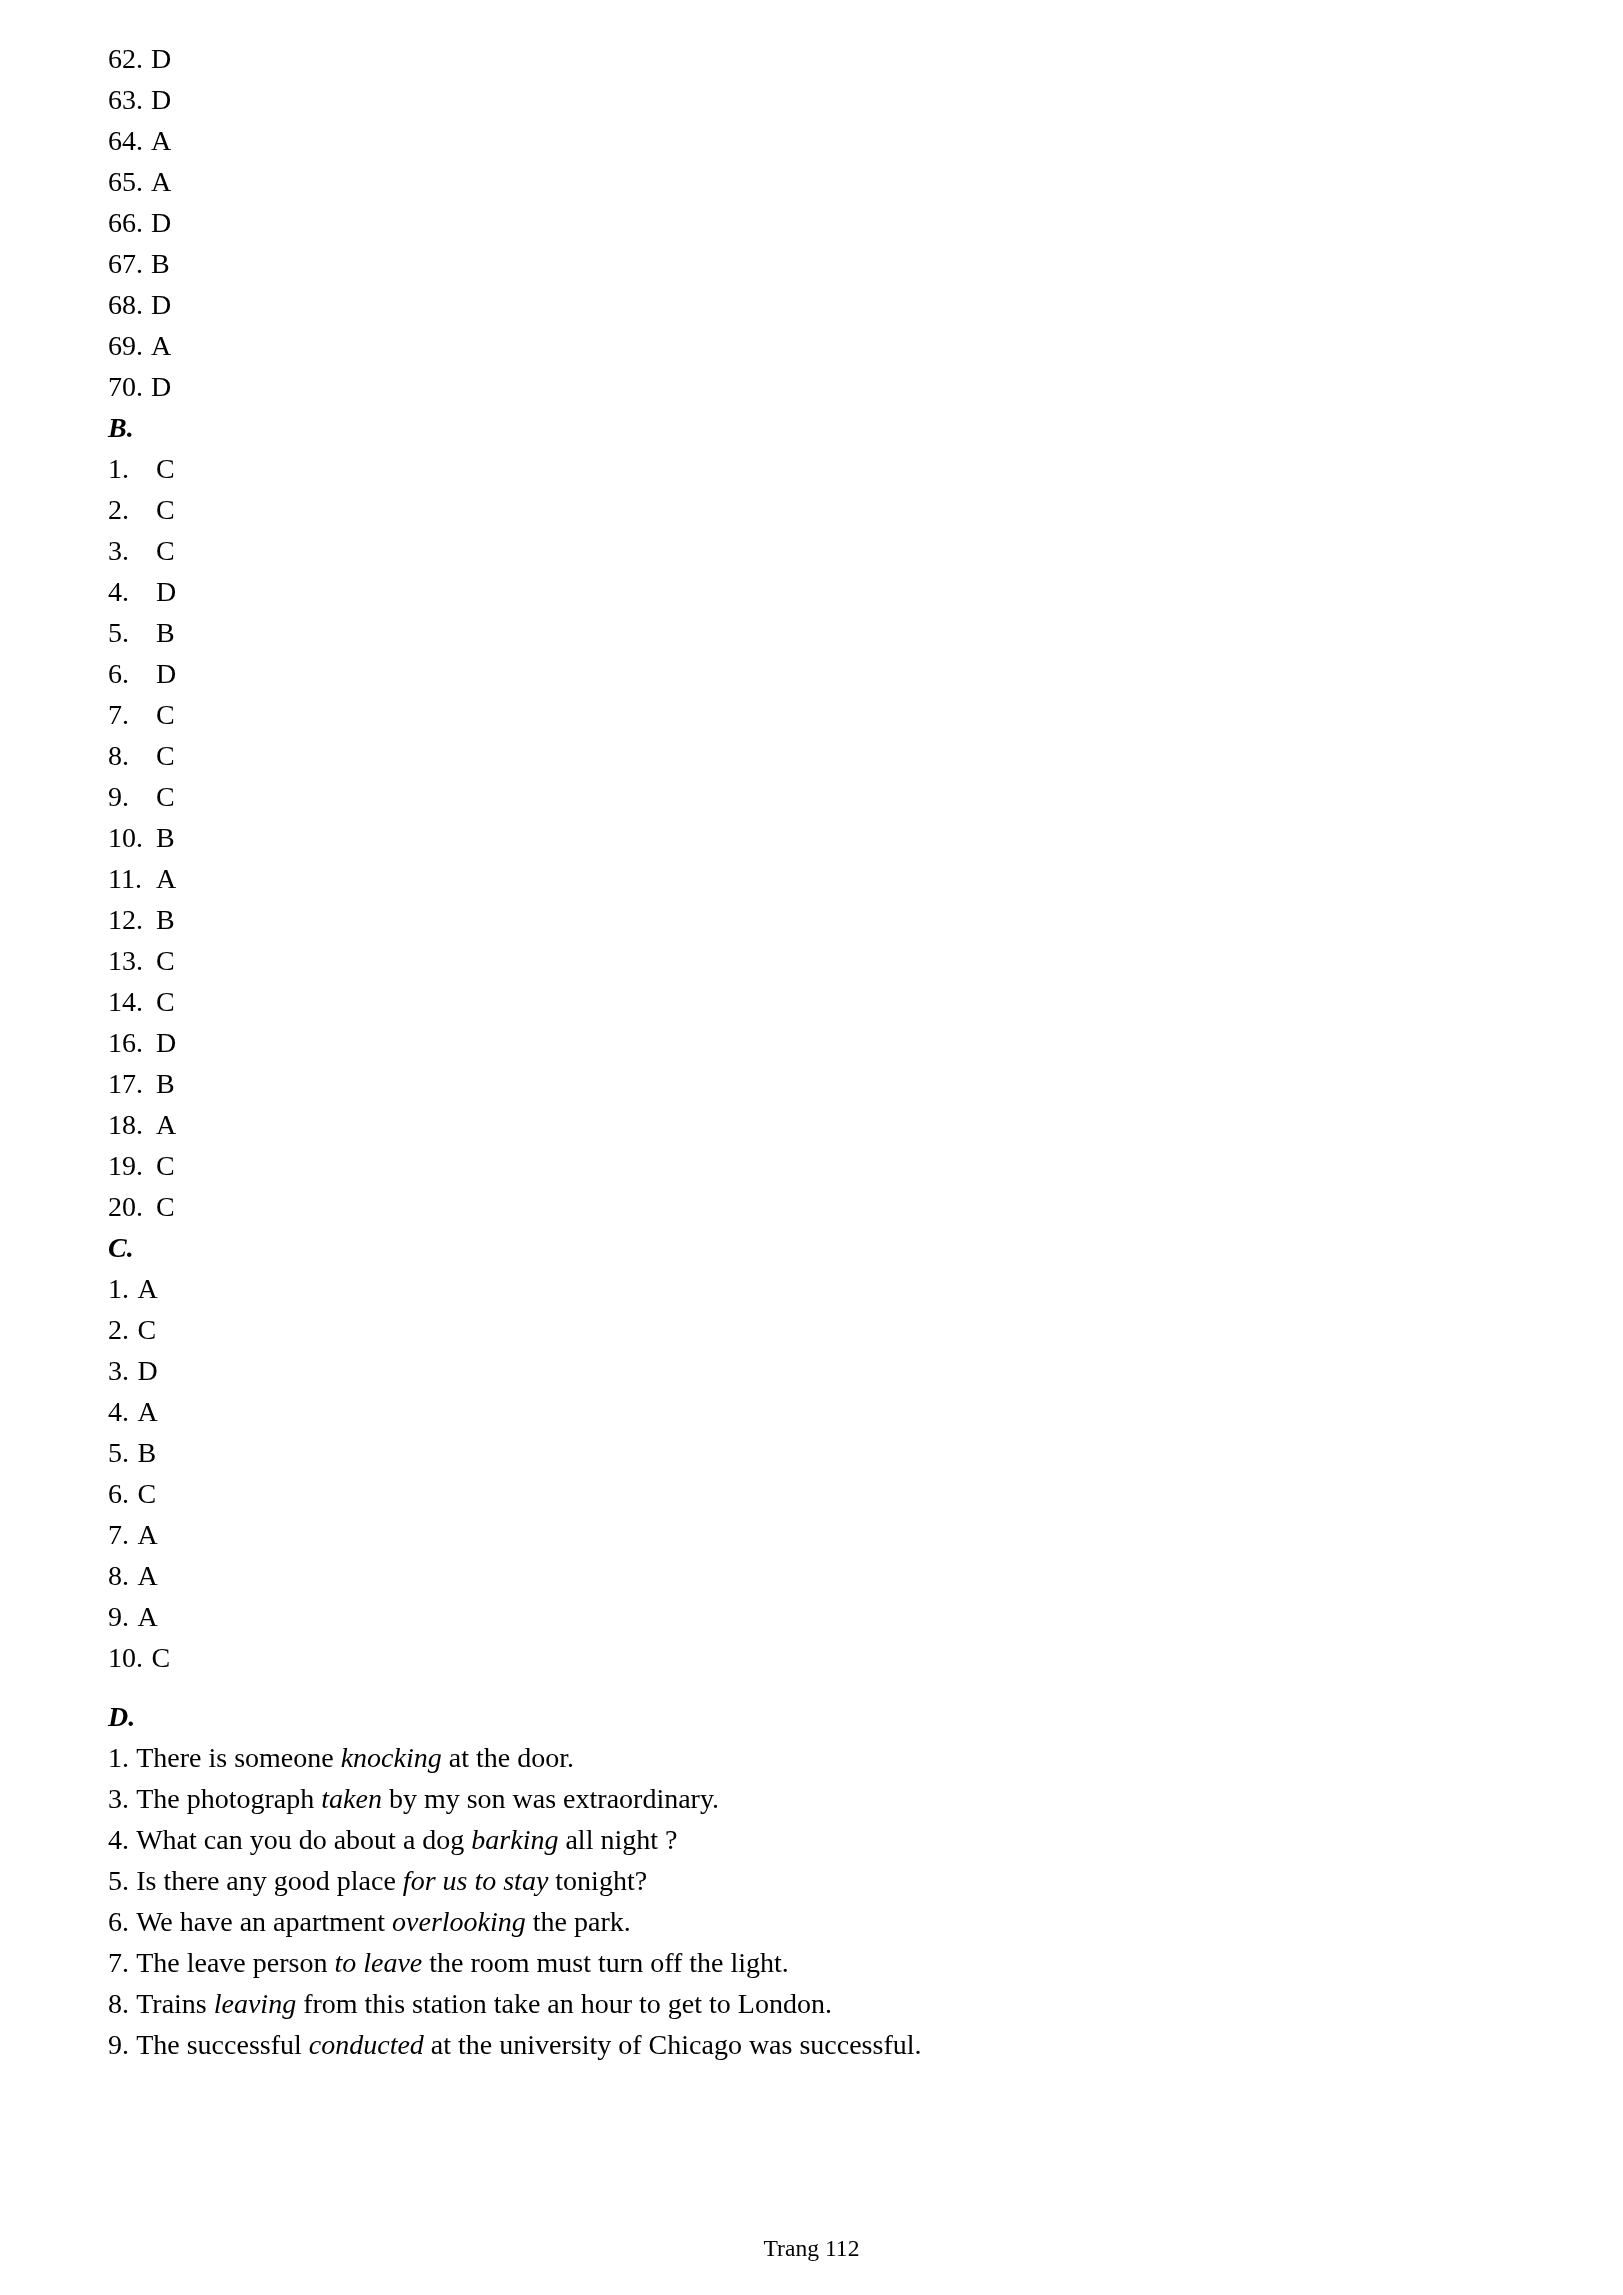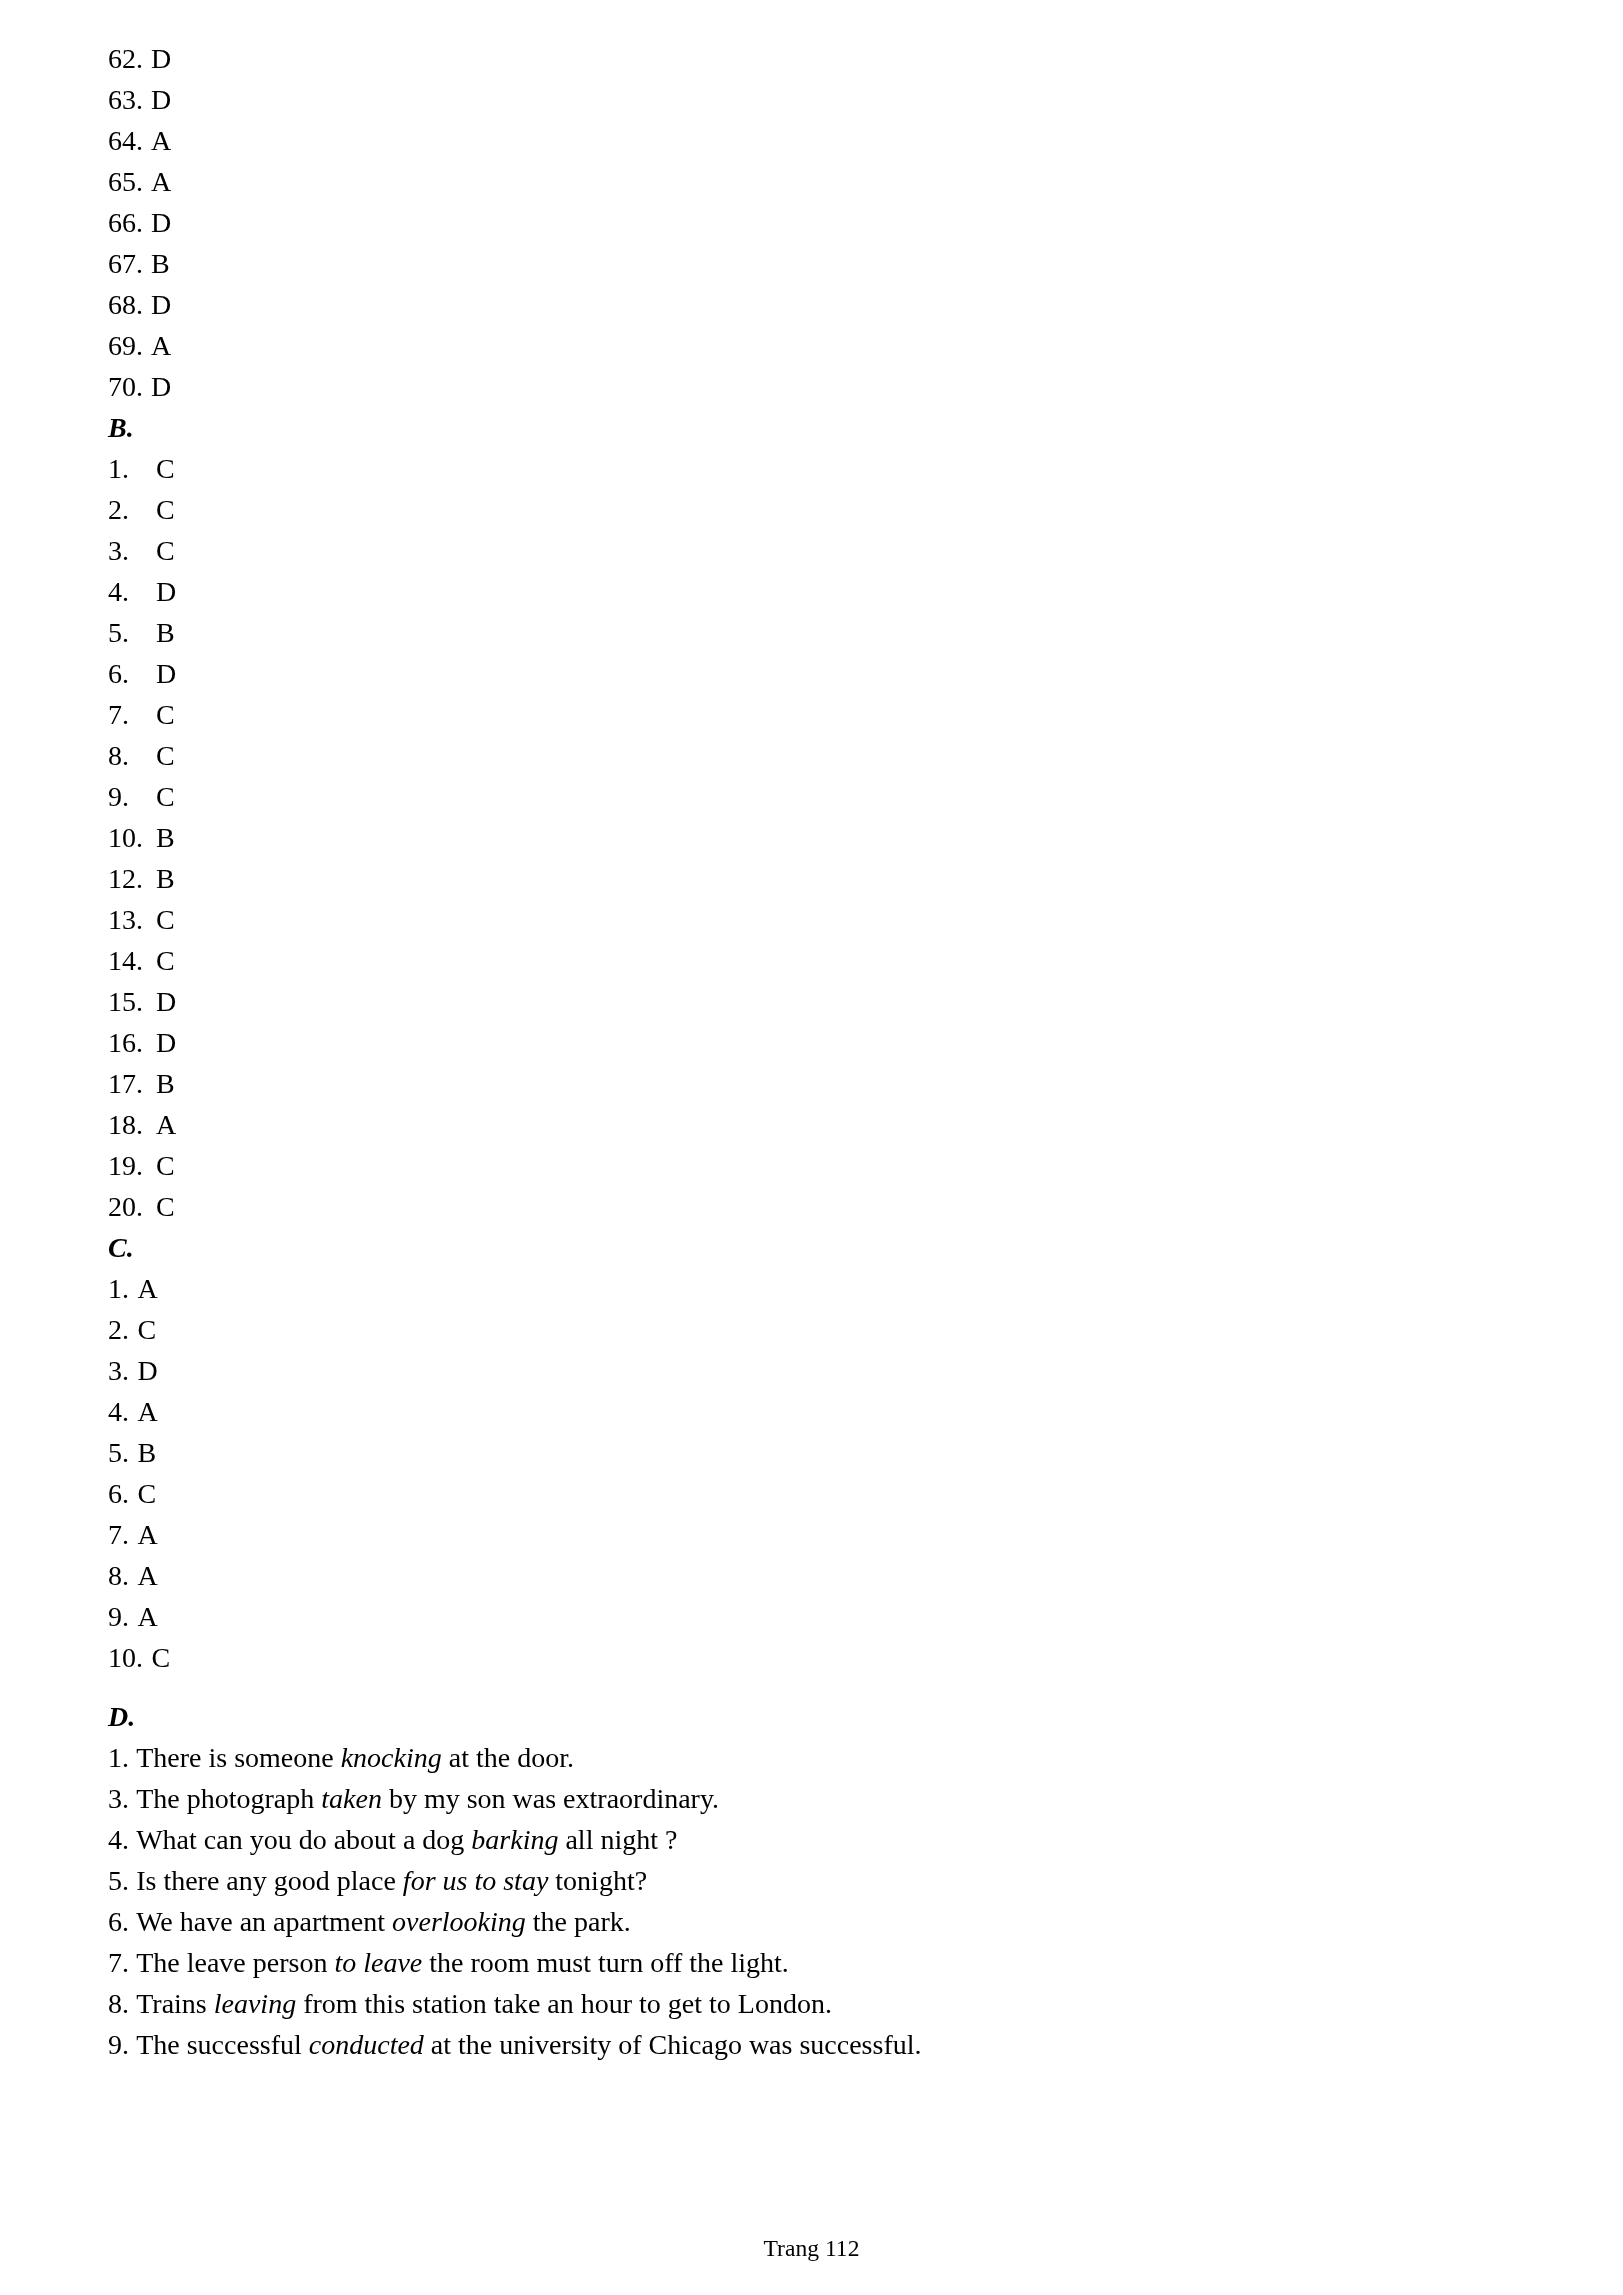--- a/index.html
+++ b/index.html
@@ -75,24 +75,24 @@
         <div class="ans-line"><span class="num">1.</span><span class="ans">C</span></div>
         <div class="ans-line"><span class="num">2.</span><span class="ans">C</span></div>
         <div class="ans-line"><span class="num">3.</span><span class="ans">C</span></div>
         <div class="ans-line"><span class="num">4.</span><span class="ans">D</span></div>
         <div class="ans-line"><span class="num">5.</span><span class="ans">B</span></div>
         <div class="ans-line"><span class="num">6.</span><span class="ans">D</span></div>
         <div class="ans-line"><span class="num">7.</span><span class="ans">C</span></div>
         <div class="ans-line"><span class="num">8.</span><span class="ans">C</span></div>
         <div class="ans-line"><span class="num">9.</span><span class="ans">C</span></div>
         <div class="ans-line"><span class="num">10.</span><span class="ans">B</span></div>
+        <div class="ans-line"><span class="num">11.</span><span class="ans">A</span></div>
         <div class="ans-line"><span class="num">12.</span><span class="ans">B</span></div>
         <div class="ans-line"><span class="num">13.</span><span class="ans">C</span></div>
         <div class="ans-line"><span class="num">14.</span><span class="ans">C</span></div>
-        <div class="ans-line"><span class="num">15.</span><span class="ans">D</span></div>
         <div class="ans-line"><span class="num">16.</span><span class="ans">D</span></div>
         <div class="ans-line"><span class="num">17.</span><span class="ans">B</span></div>
         <div class="ans-line"><span class="num">18.</span><span class="ans">A</span></div>
         <div class="ans-line"><span class="num">19.</span><span class="ans">C</span></div>
         <div class="ans-line"><span class="num">20.</span><span class="ans">C</span></div>
       </section>
       <section class="section section-C">
         <div class="section-label">C.</div>
         <div class="ans-line"><span class="num">1.</span><span class="ans">A</span></div>
         <div class="ans-line"><span class="num">2.</span><span class="ans">C</span></div>

